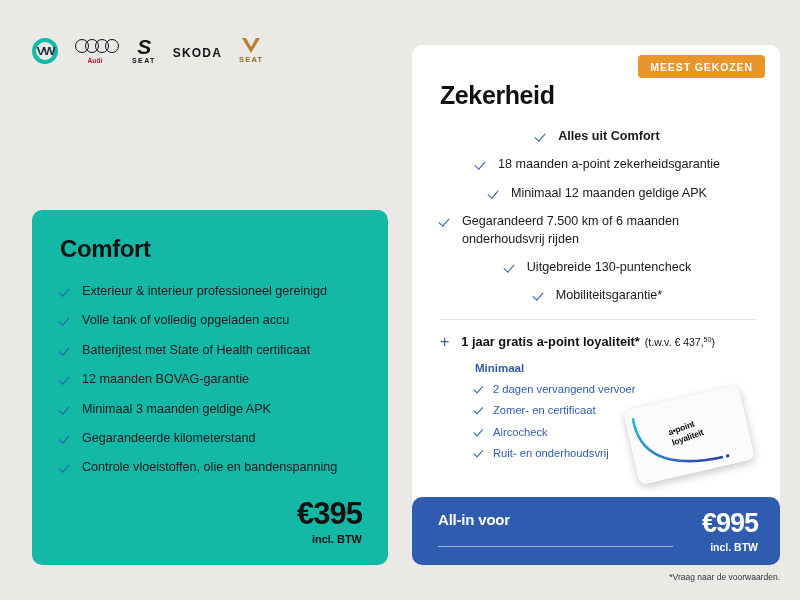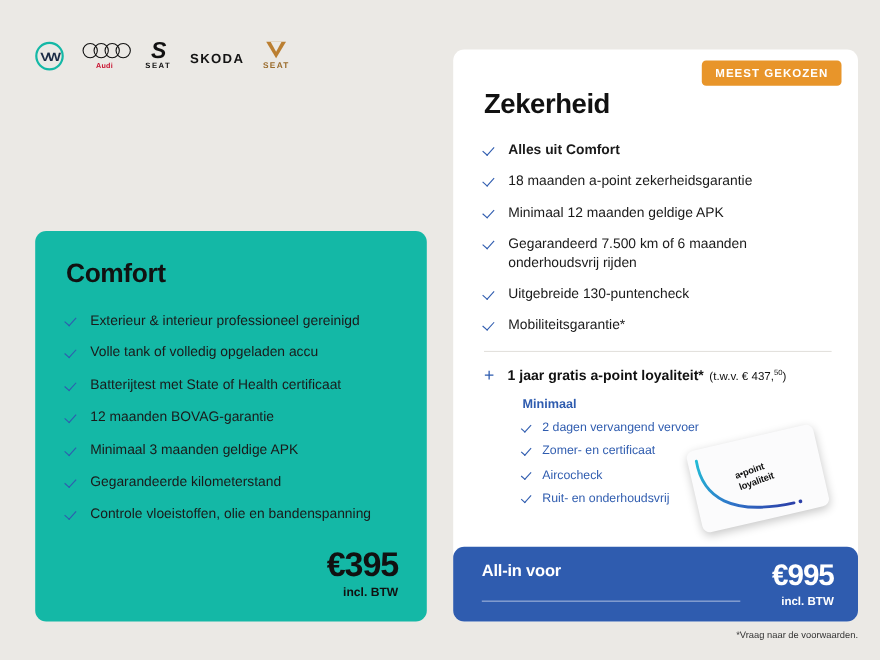--- a/index.html
+++ b/index.html
@@ -32,21 +32,21 @@
     gap: 17px;
     height: 34px;
     margin-bottom: 34px;
   }
   .logo { display: flex; flex-direction: column; align-items: center; }
 
   
   .vw-mark {
     width: 26px; height: 26px;
     border-radius: 50%;
-    border: 2px solid #14b8a6;
+    border: 4px solid #14b8a6;
     position: relative;
     display: flex; align-items: center; justify-content: center;
     font-size: 13px; font-weight: bold; color: #1b2b45;
     letter-spacing: -2px;
     line-height: 1;
   }
   .vw-mark span { transform: scaleY(.85); }
 
   
   .audi-rings { display: flex; height: 20px; align-items: center; }
@@ -184,21 +184,21 @@
     padding: 6px 12px 5px;
     border-radius: 4px;
   }
   .zeker-title {
     font-size: 25px; font-weight: bold; letter-spacing: -0.4px;
     color: #111; margin: 14px 0 18px;
   }
   .zeker-feat {
     display: flex; align-items: flex-start; gap: 11px;
     margin-bottom: 11px;
-    font-size: 12.6px; line-height: 1.38; color: #1a1a1a;
+    font-size: 12.6px; line-height: 1.38; color: #1a1a1a; justify-content: center;
   }
   .zeker-feat.bold { font-weight: bold; }
 
   .divider {
     height: 1px; background: #e3e1dd;
     margin: 14px 0 13px;
   }
 
   .plus-row {
     display: flex; align-items: baseline; gap: 12px;

